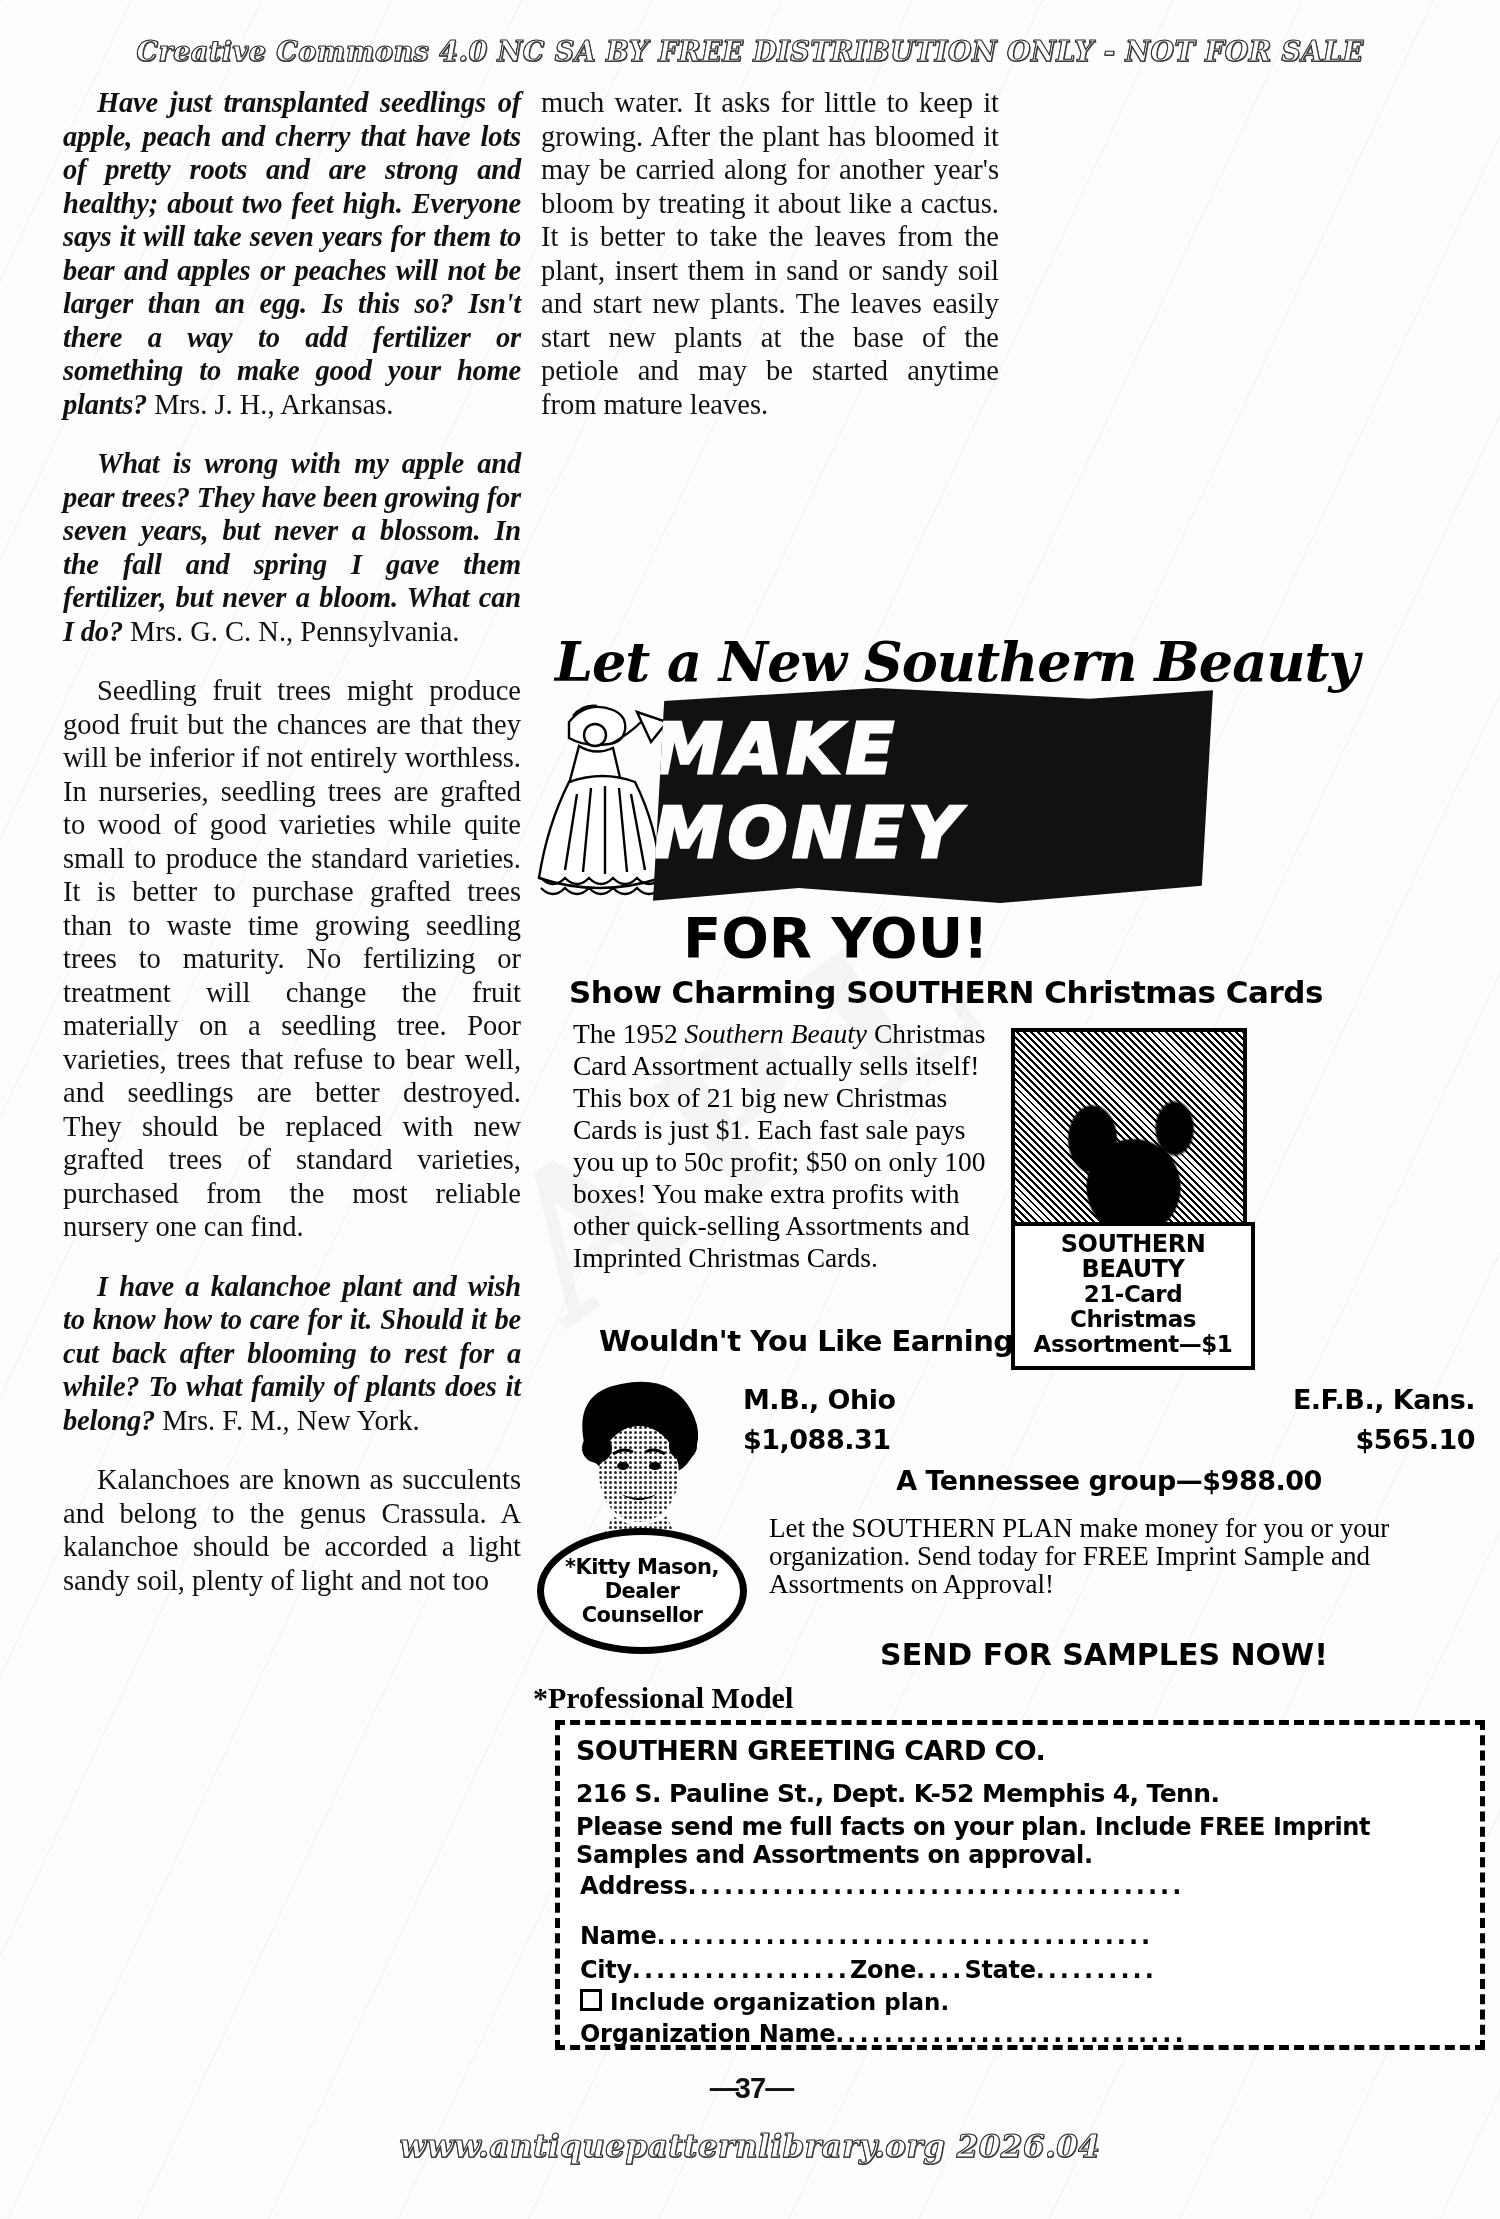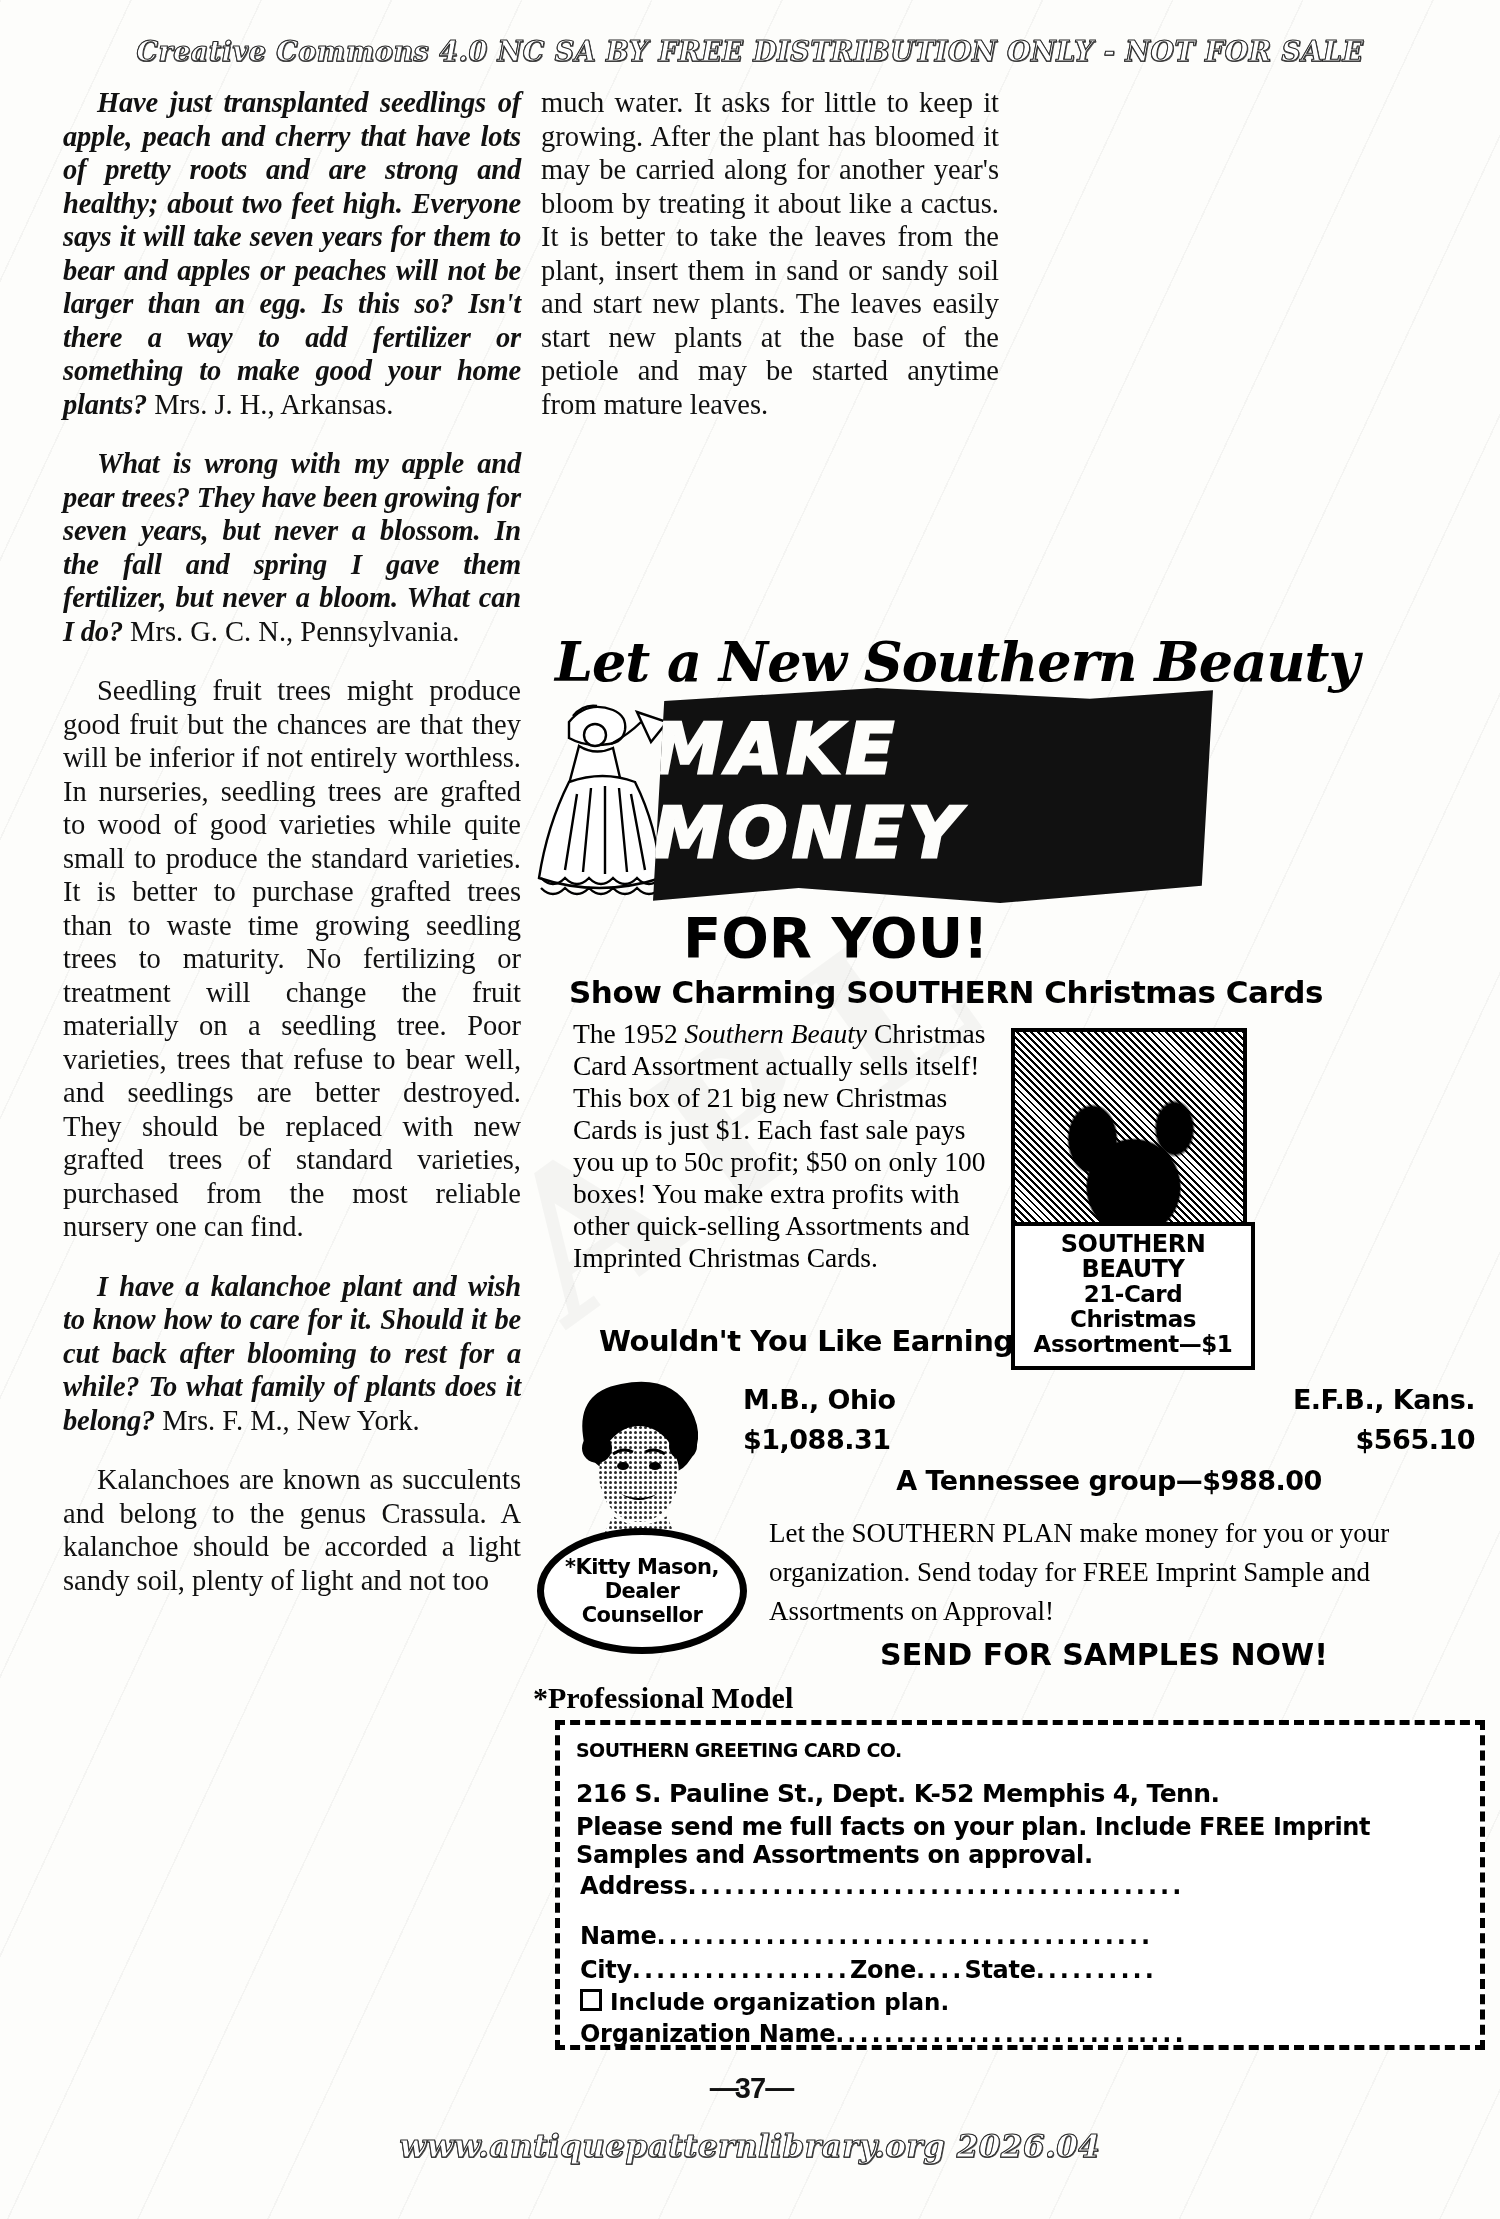--- a/index.html
+++ b/index.html
@@ -191,37 +191,37 @@
     font-family:"DejaVu Sans", sans-serif;font-weight:700;
     text-align:center;
   }
   #earn .row{display:flex;justify-content:space-between;}
   #earn .cell{font-size:27px;line-height:40px;letter-spacing:-0.5px;}
   #earn .tenn{font-size:27px;line-height:42px;letter-spacing:-0.5px;}
 
   #plan-copy{
     position:absolute;left:236px;top:884px;width:706px;
     font-family:"Liberation Serif", serif;
-    font-size:27px;line-height:39px;
+    font-size:27px;line-height:28px;
   }
   #no-exp{
     position:absolute;left:200px;top:1006px;width:742px;
     font-family:"DejaVu Sans", sans-serif;
     font-weight:700;font-size:30px;line-height:37px;
     text-align:center;letter-spacing:0px;
   }
 
   
   #coupon{
     position:absolute;left:22px;top:1090px;width:920px;height:320px;
     border:5px dashed #000;background:#fff;
     font-family:"DejaVu Sans", sans-serif;
   }
   #coupon .hd{
-    font-weight:700;font-size:19px;line-height:31px;letter-spacing:-0.6px;
+    font-weight:700;font-size:27px;line-height:31px;letter-spacing:-0.6px;
     margin:10px 0 0 16px;
   }
   #coupon .sub{
     font-weight:700;font-size:24px;line-height:28px;letter-spacing:-0.4px;
     margin:4px 16px 0 16px;
   }
   #coupon .fld{
     font-weight:700;font-size:24px;line-height:34px;letter-spacing:-0.3px;
     margin:0 16px 0 20px;white-space:nowrap;overflow:hidden;
   }

